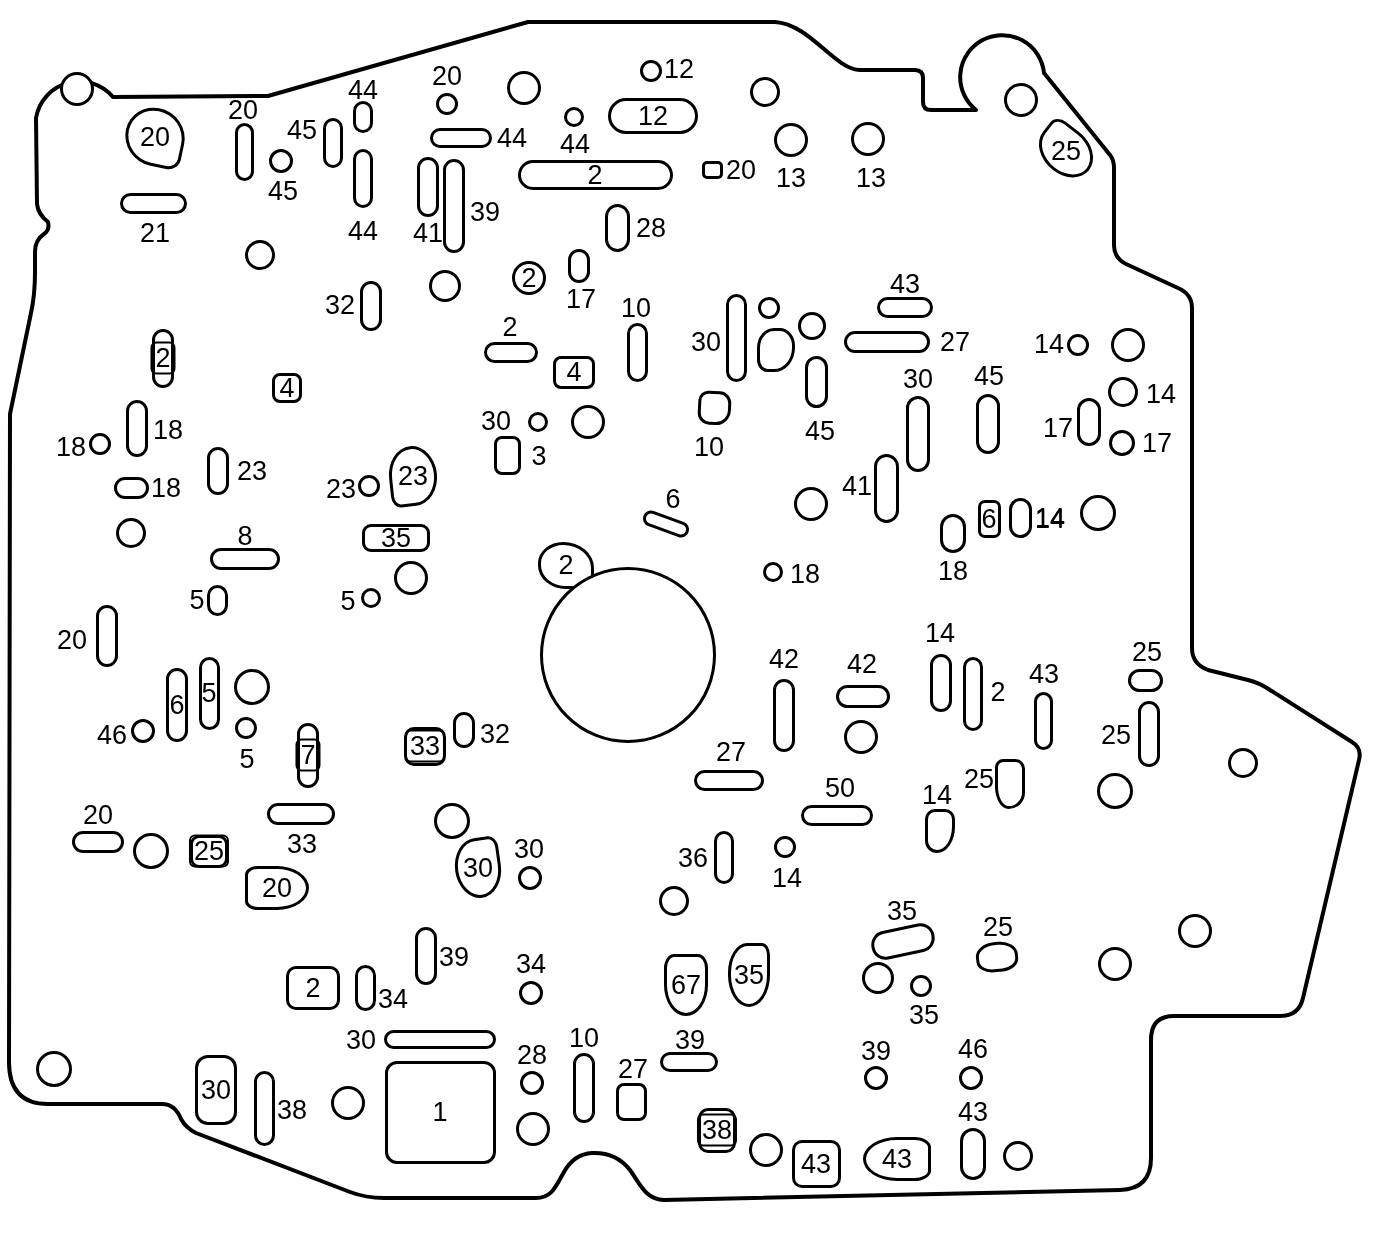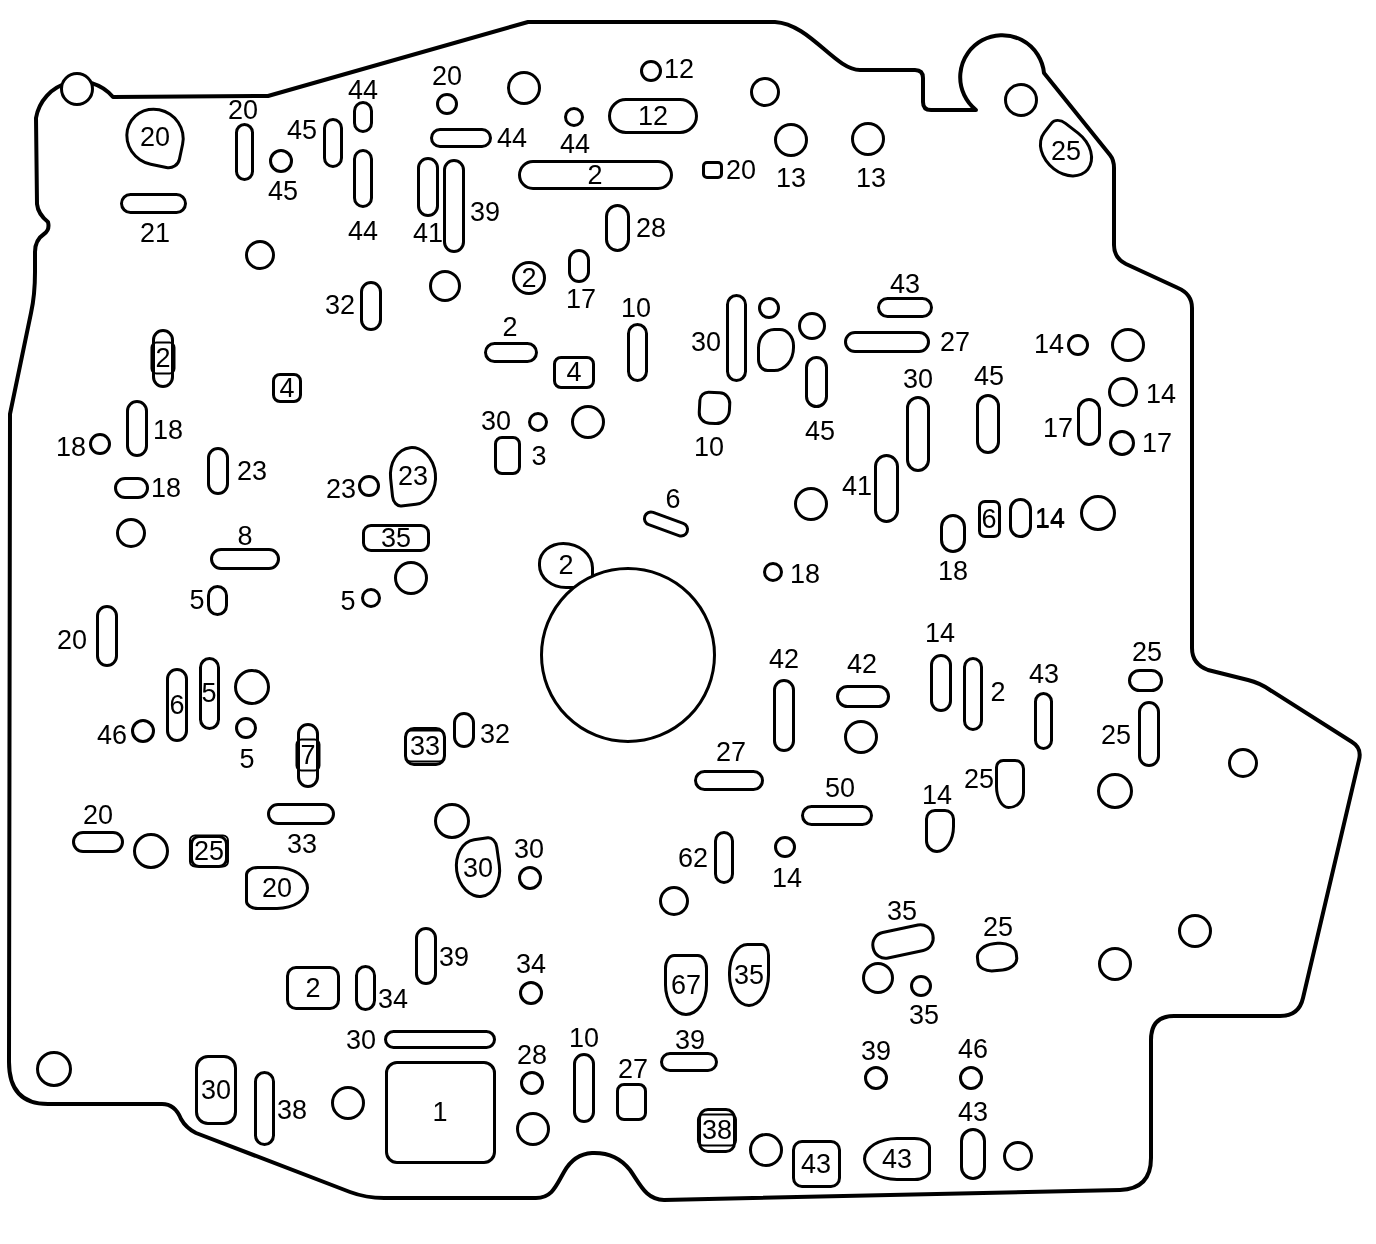--- a/index.html
+++ b/index.html
@@ -241,21 +241,21 @@
       <div class="lbl" style="left: 1147px; top: 652px;">25</div>
       <div class="shp" style="left: 1138px; top: 701px; width: 22px; height: 66px; border-radius: 11px;"></div>
       <div class="lbl" style="left: 1116px; top: 735px;">25</div>
       <div class="shp" style="left: 1097px; top: 773px; width: 36px; height: 36px; border-radius: 50%;"></div>
       <div class="shp" style="left: 1228px; top: 748px; width: 30px; height: 30px; border-radius: 50%;"></div>
       <div class="shp" style="left: 694px; top: 769.5px; width: 70px; height: 21px; border-radius: 10.5px;"></div>
       <div class="lbl" style="left: 731px; top: 752px;">27</div>
       <div class="shp" style="left: 801px; top: 804.5px; width: 72px; height: 21px; border-radius: 10.5px;"></div>
       <div class="lbl" style="left: 840px; top: 788px;">50</div>
       <div class="shp" style="left: 714px; top: 830.5px; width: 20px; height: 53px; border-radius: 10px;"></div>
-      <div class="lbl" style="left: 693px; top: 858px;">62</div>
+      <div class="lbl" style="left: 693px; top: 858px;">36</div>
       <div class="shp" style="left: 774px; top: 836px; width: 22px; height: 22px; border-radius: 50%;"></div>
       <div class="lbl" style="left: 787px; top: 878px;">14</div>
       <div class="shp" style="left: 925px; top: 809px; width: 30px; height: 44px; border-radius: 10px 10px 60% 12px;"></div>
       <div class="lbl" style="left: 937px; top: 795px;">14</div>
       <div class="shp" style="left: 995px; top: 759px; width: 30px; height: 50px; border-radius: 10px 12px 20px 55%;"></div>
       <div class="lbl" style="left: 979px; top: 779px;">25</div>
       <div class="shp" style="left: 659px; top: 886px; width: 30px; height: 30px; border-radius: 50%;"></div>
       <div class="shp" style="left: 871px; top: 926.5px; width: 64px; height: 29px; border-radius: 14px; transform: rotate(-12deg);"></div>
       <div class="lbl" style="left: 902px; top: 911px;">35</div>
       <div class="shp" style="left: 862px; top: 962px; width: 32px; height: 32px; border-radius: 50%;"></div>

